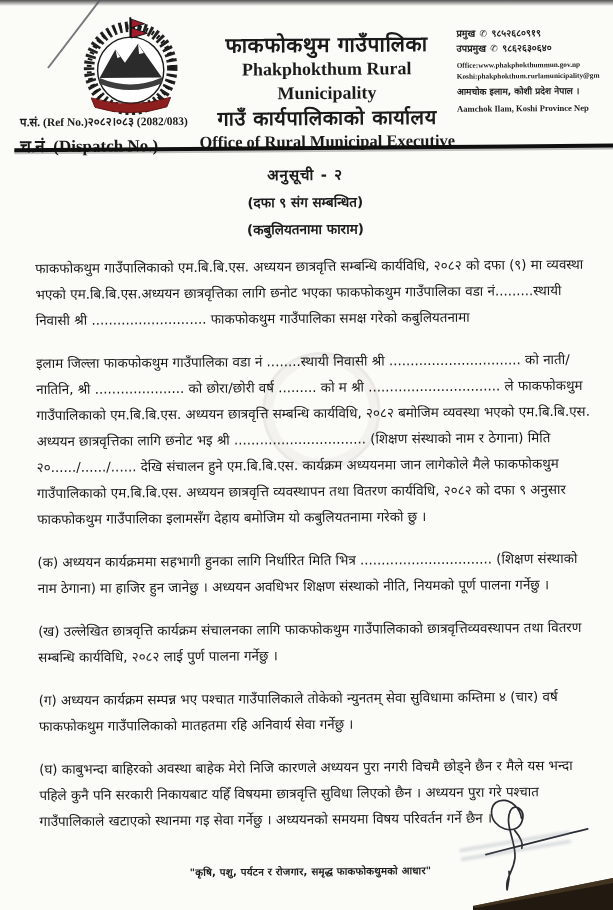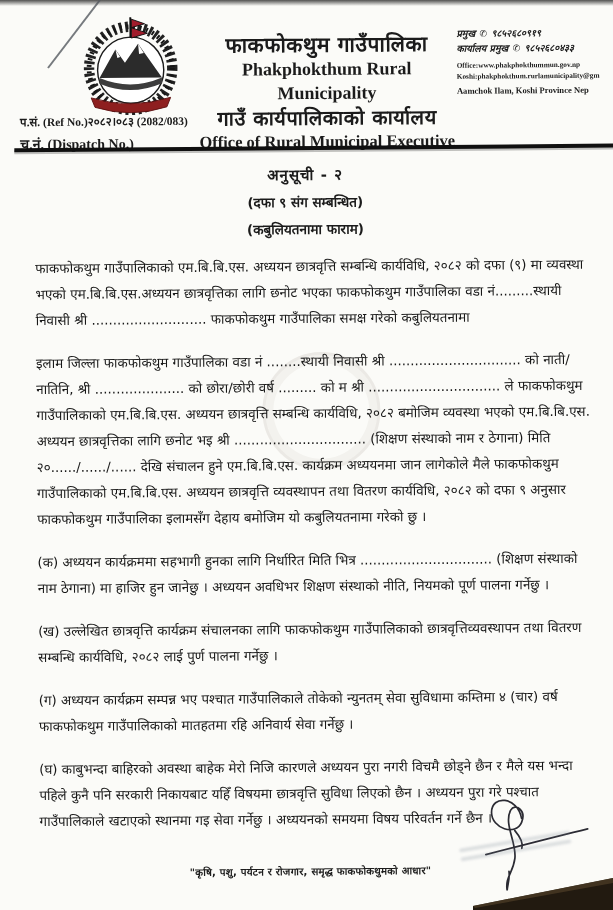--- a/index.html
+++ b/index.html
@@ -15,30 +15,30 @@
 
   
   .header{position:absolute;top:8px;left:0;right:0;height:140px;}
   .emblem{position:absolute;left:72px;top:6px;width:122px;height:104px;}
   .head-center{position:absolute;left:196px;top:24px;width:266px;text-align:center;}
   .np-big{font-size:21px;font-weight:700;line-height:1.25;letter-spacing:.5px;}
   .en-big{font-family:"Liberation Serif","DejaVu Serif",serif;font-size:18px;font-weight:700;line-height:1.3;}
   .np-mid{font-size:20px;font-weight:700;line-height:1.3;letter-spacing:.5px;}
   .en-mid{font-family:"Liberation Serif","DejaVu Serif",serif;font-size:16.5px;font-weight:700;line-height:1.35;}
   .head-right{position:absolute;left:459px;top:20px;width:152px;font-size:9.5px;line-height:1.5;}
-  .contact-row{font-weight:700;white-space:nowrap;font-style:italic;}
+  .contact-row{font-weight:700;white-space:nowrap;}
   .phone-glyph{font-size:9px;margin:0 1px;}
   .weblines{margin-top:5px;font-family:"Liberation Serif","DejaVu Serif",serif;
             font-size:7.3px;font-weight:700;line-height:1.45;color:#222;}
   .addr-np{margin-top:4px;font-size:9px;font-weight:700;}
   .addr-en{margin-top:3px;font-family:"Liberation Serif","DejaVu Serif",serif;font-size:8.6px;font-weight:700;}
   .refline{position:absolute;left:22px;top:104px;font-family:"Liberation Serif","DejaVu Serif",serif;
            font-size:11.5px;font-weight:700;}
   .dispatchline{position:absolute;left:22px;top:124px;font-family:"Liberation Serif","DejaVu Serif",serif;
-                font-size:14px;font-weight:700;}
+                font-size:17px;font-weight:700;}
   .rule{position:absolute;left:16px;right:-4px;top:146px;height:3.5px;background:#101010;
         box-shadow:0 2px 0 rgba(16,16,16,.25);}
 
   
   .doc-body{position:absolute;top:152px;left:0;right:0;}
   .annex{ text-align:center;}
   .annex-title{margin-top:12px;font-size:15px;font-weight:700;letter-spacing:1px;}
   .annex-sub{margin-top:9px;font-size:13.5px;font-weight:700;}
   .paras{padding:0 22px 0 36px;font-size:13.4px;line-height:26px;color:#171717;}
   .paras p{margin:0;}
@@ -98,28 +98,29 @@
         <div class="en-mid">Office of Rural Municipal Executive</div>
       </div>
 
       <div class="head-right">
         <div class="contact-row">
           <span>प्रमुख</span>
           <span class="phone-glyph">✆</span>
           <span>९८५२६८०९१९</span>
         </div>
         <div class="contact-row">
-          <span>कार्यालय प्रमुख</span>
+          <span>उपप्रमुख</span>
           <span class="phone-glyph">✆</span>
-          <span>९८५२६८०४३३</span>
+          <span>९८६२६३०६४०</span>
         </div>
         <div class="weblines">
           <div>Office:www.phakphokthummun.gov.np</div>
           <div>Koshi:phakphokthum.rurlamunicipality@gm</div>
         </div>
+        <div class="addr-np">आमचोक इलाम, कोशी प्रदेश नेपाल ।</div>
         <div class="addr-en">Aamchok Ilam, Koshi Province Nep</div>
       </div>
 
       <div class="refline">प.सं. (Ref No.)२०८२।०८३ (2082/083)</div>
       <div class="dispatchline">च.नं. (Dispatch No.)</div>
     </div>
 
     <div class="rule"></div>
 
     <div class="watermark"></div>

